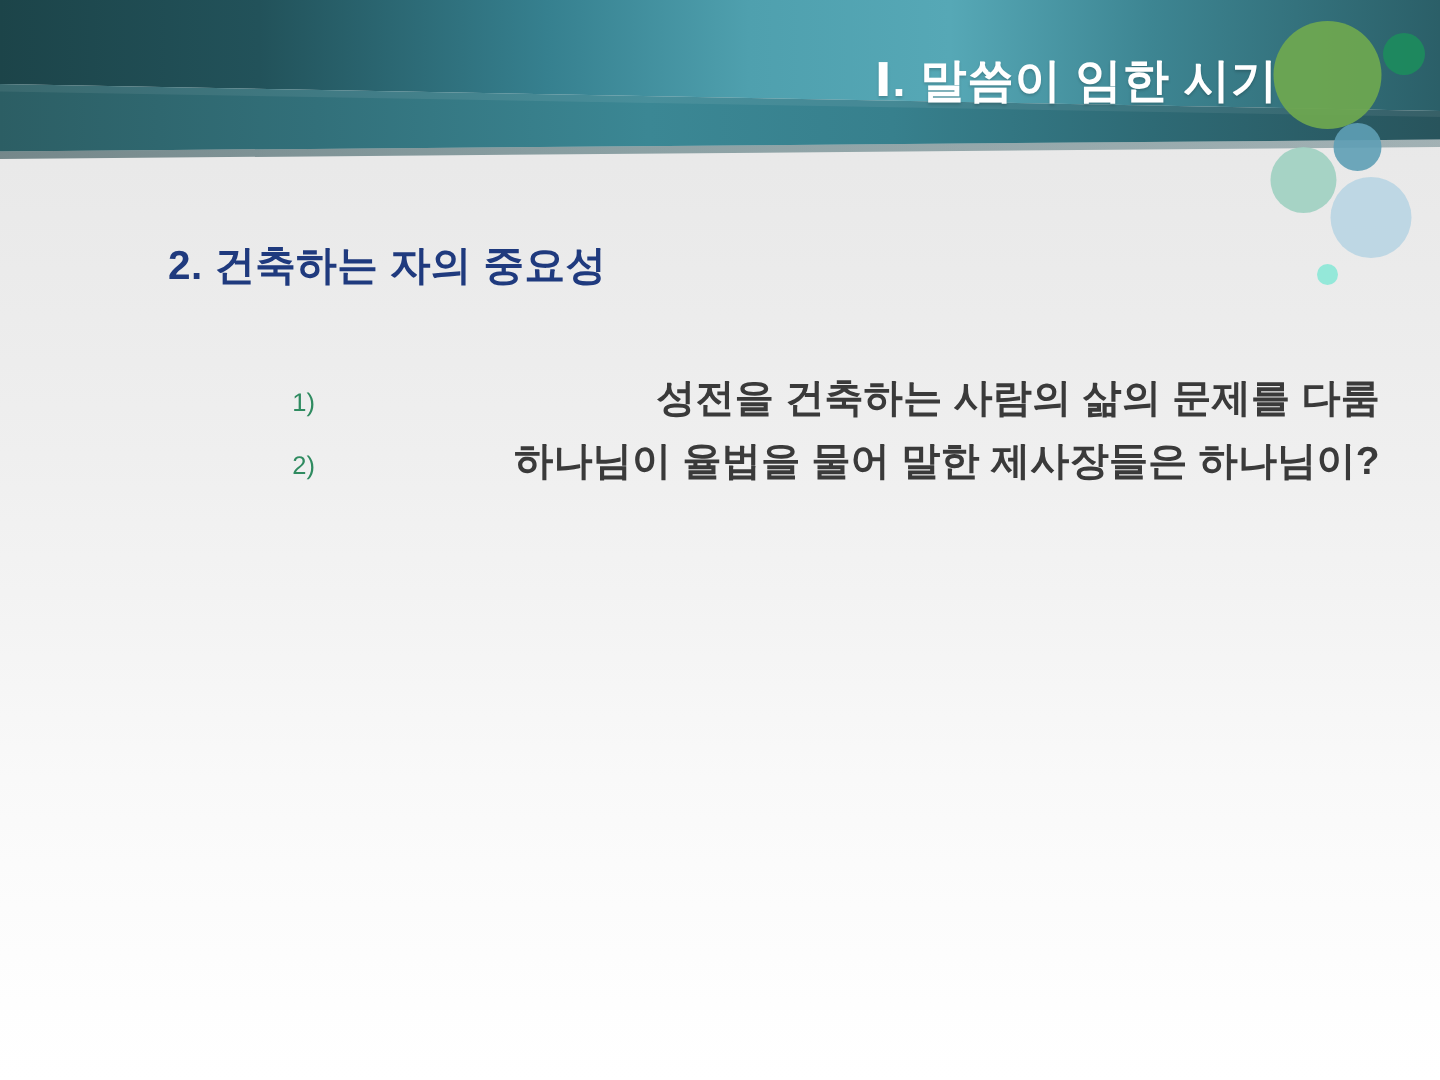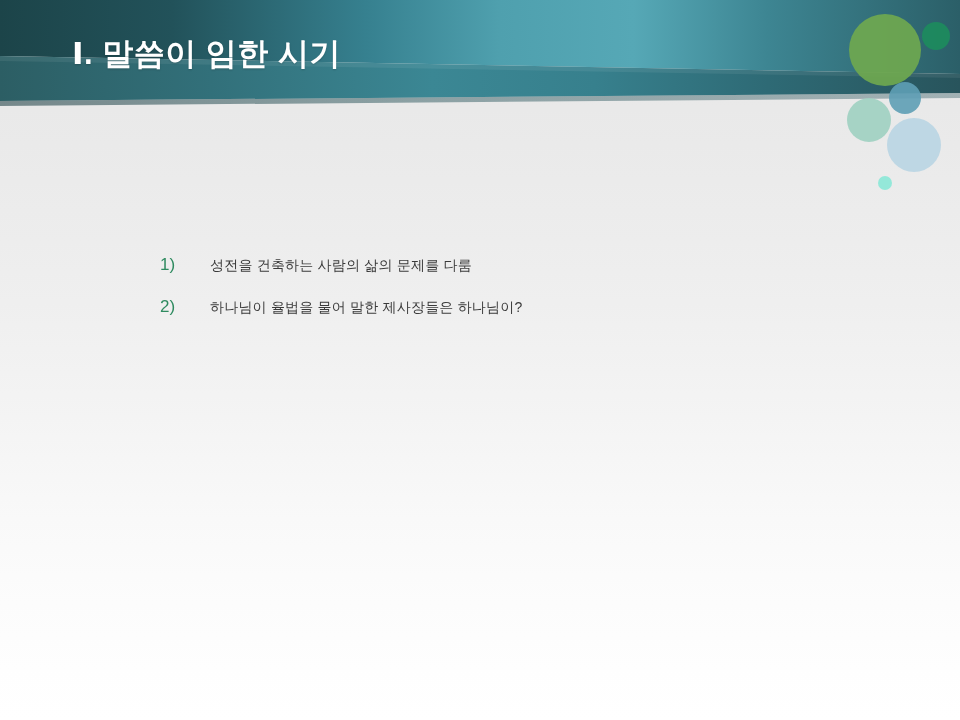--- a/index.html
+++ b/index.html
@@ -19,20 +19,21 @@
     background: linear-gradient(to bottom,
         #e9e9e9 0%,
         #e8e8e8 10%,
         #ebebeb 25%,
         #efefef 42%,
         #f4f4f4 58%,
         #f9f9f9 72%,
         #fcfcfc 84%,
         #fefefe 93%,
         #ffffff 100%);
+    text-align: right;
   }
 
   
   .banner {
     position: absolute;
     left: 0;
     top: 0;
     width: 960px;
     height: 112px;
     overflow: hidden;
@@ -112,22 +113,22 @@
     width: 50px;
     color: #2f8b60;
     font-size: 17px;
     font-weight: normal;
     line-height: 42px;
   }
 
   .bullet-text {
     flex: 1 1 auto;
     color: #3a3a3a;
-    font-size: 14px;
-    font-weight: normal;
+    font-size: 26px;
+    font-weight: bold;
     letter-spacing: 0.2px;
     line-height: 42px;
     white-space: nowrap;
   }
 </style>
 </head>
 <body>
 
 <div id="slide">
 
@@ -176,20 +177,21 @@
       <circle cx="936" cy="36" r="14" fill="#1d8a5e" opacity="0.95"></circle>
       <circle cx="905" cy="98" r="16" fill="#5e9fb5" opacity="0.90"></circle>
       <circle cx="869" cy="120" r="22" fill="#9fd0c1" opacity="0.90"></circle>
       <circle cx="914" cy="145" r="27" fill="#b9d5e3" opacity="0.90"></circle>
       <circle cx="885" cy="183" r="7" fill="#8fe8d8" opacity="0.95"></circle>
     </svg>
   </div>
 
   <div class="content">
 
+    <div class="section-heading">2. 건축하는 자의 중요성</div>
 
     <div class="bullet-list">
 
       <div class="bullet-row">
         <span class="bullet-marker">1)</span>
         <span class="bullet-text">성전을 건축하는 사람의 삶의 문제를 다룸</span>
       </div>
 
       <div class="bullet-row">
         <span class="bullet-marker">2)</span>

